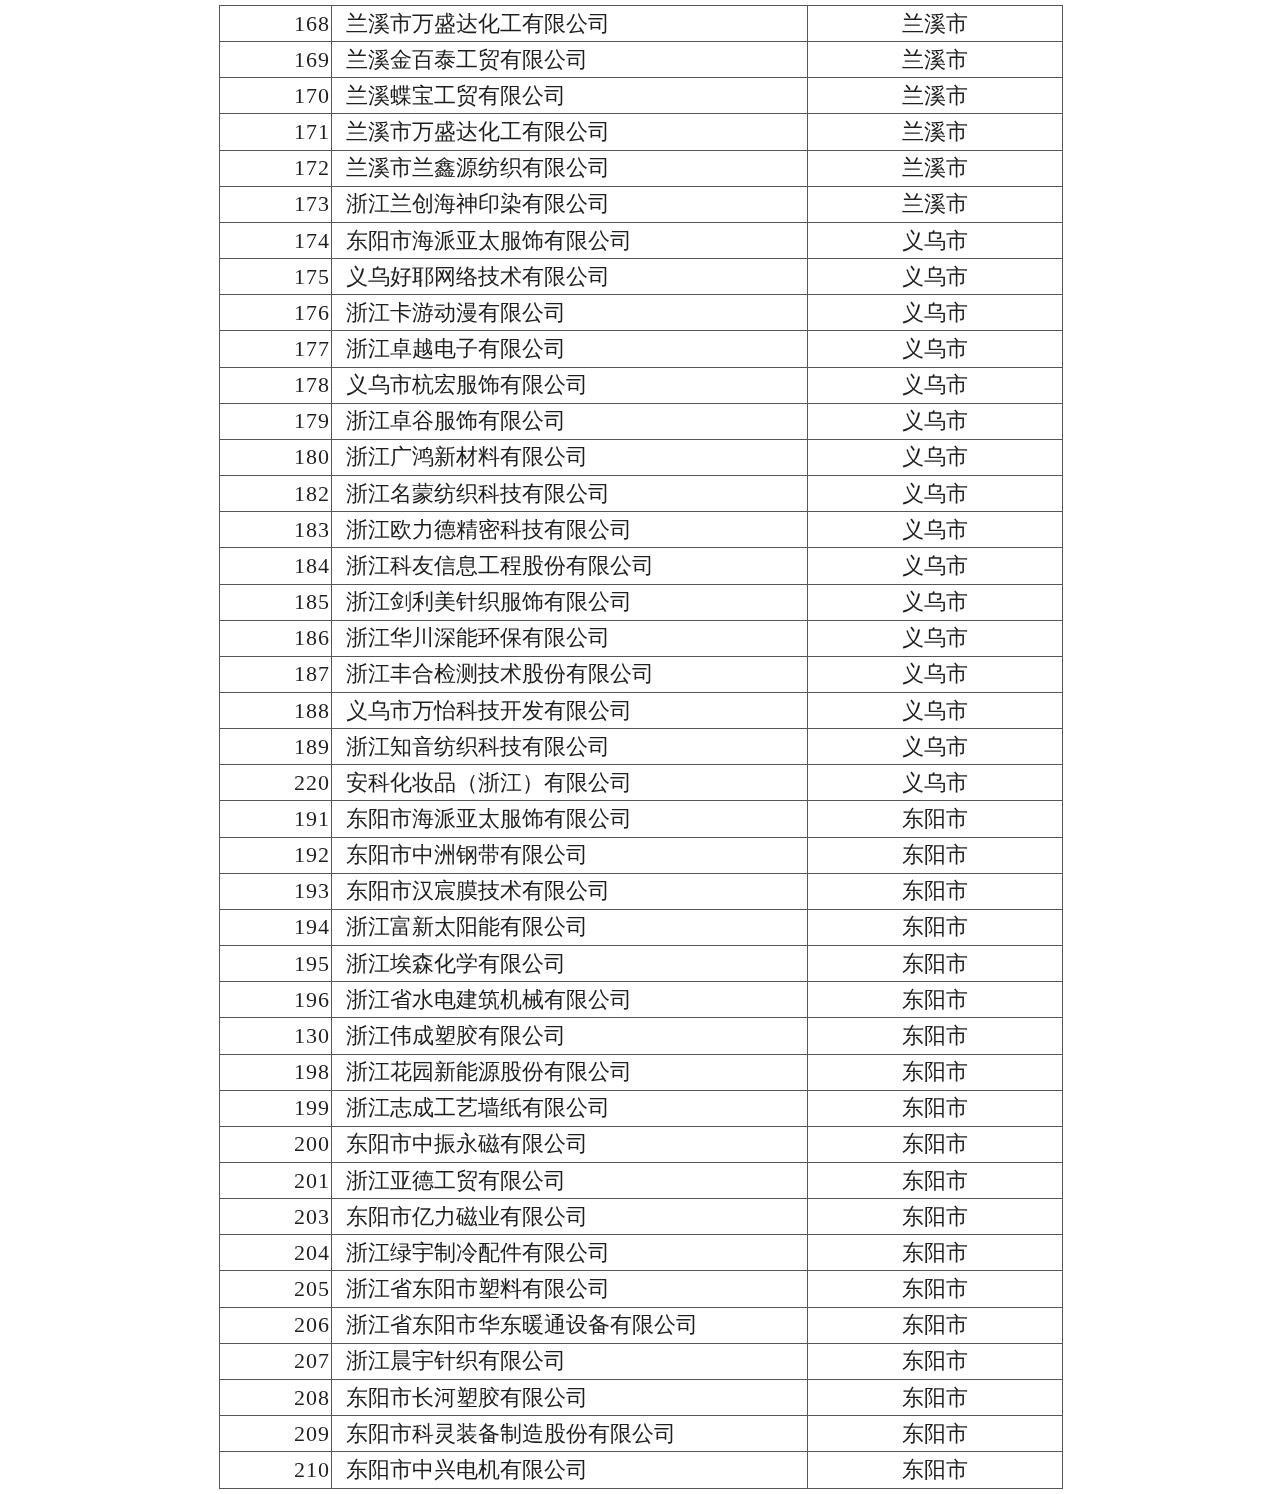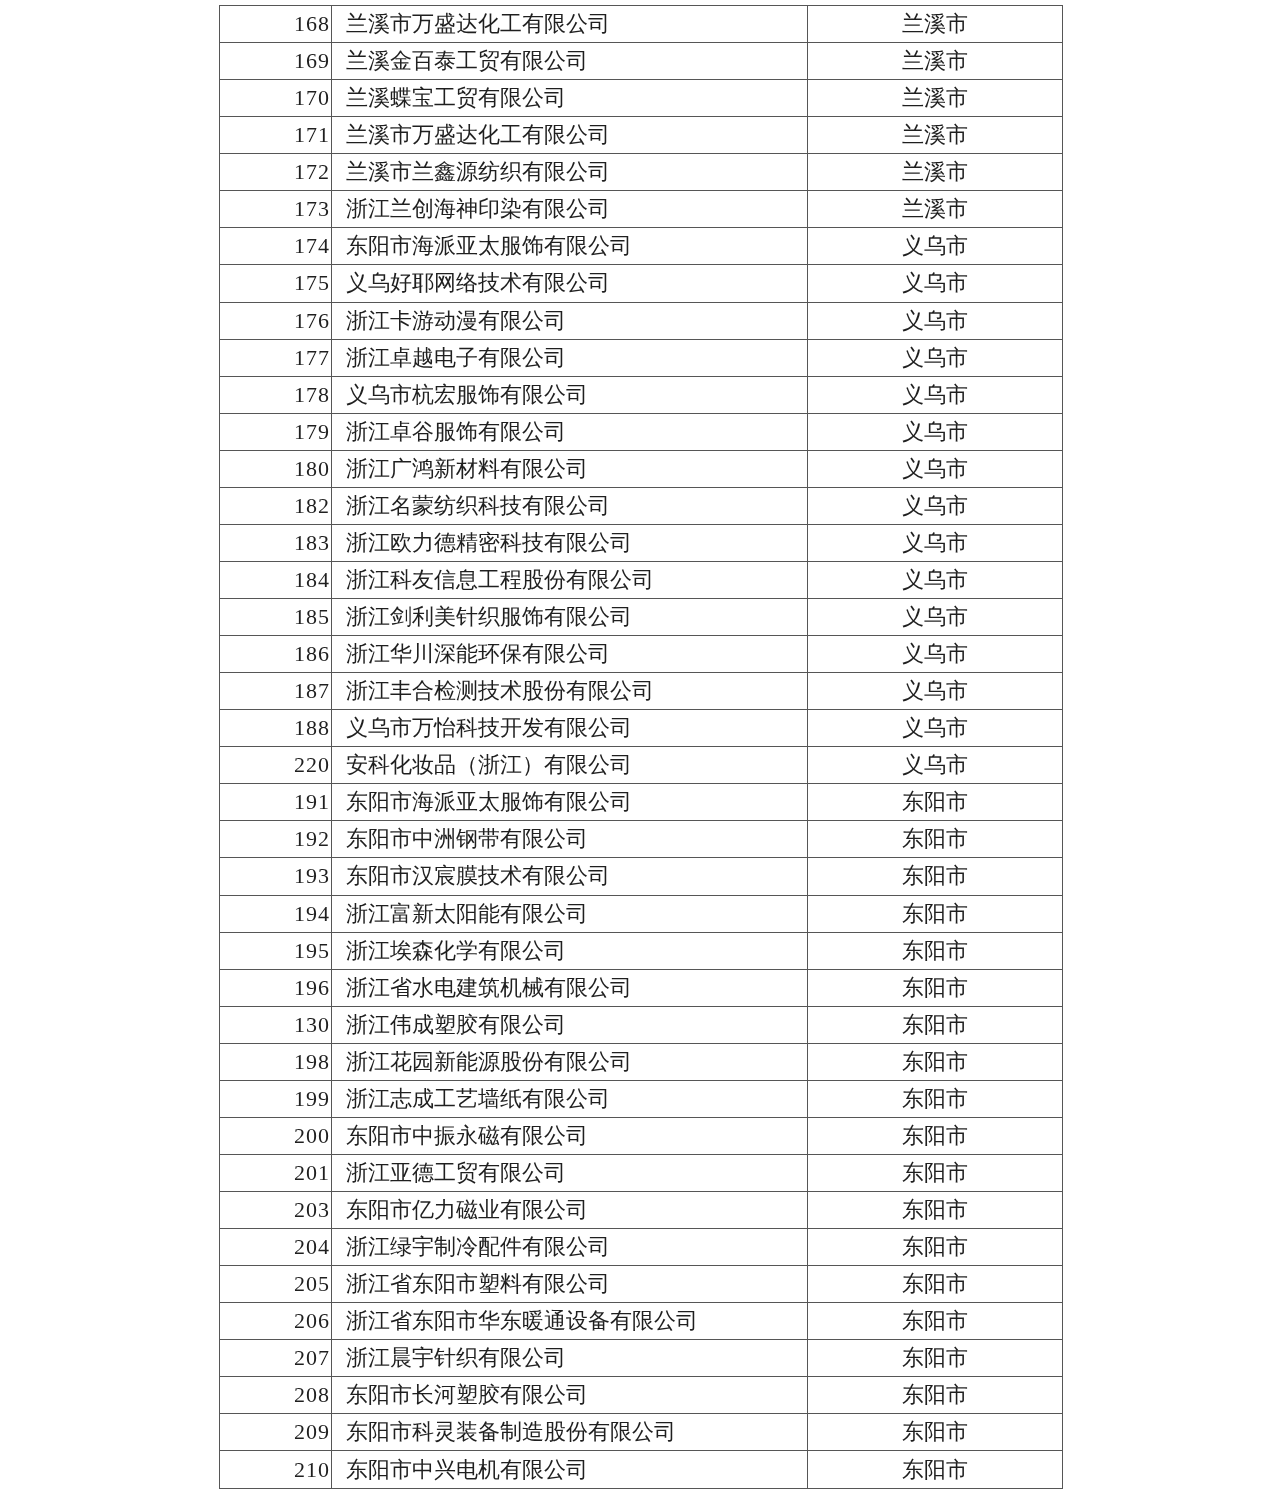--- a/index.html
+++ b/index.html
@@ -151,20 +151,25 @@
         <td class="c-no">187</td>
         <td class="c-company">浙江丰合检测技术股份有限公司</td>
         <td class="c-city">义乌市</td>
       </tr>
       <tr>
         <td class="c-no">188</td>
         <td class="c-company">义乌市万怡科技开发有限公司</td>
         <td class="c-city">义乌市</td>
       </tr>
       <tr>
+        <td class="c-no">189</td>
+        <td class="c-company">浙江知音纺织科技有限公司</td>
+        <td class="c-city">义乌市</td>
+      </tr>
+      <tr>
         <td class="c-no">220</td>
         <td class="c-company">安科化妆品（浙江）有限公司</td>
         <td class="c-city">义乌市</td>
       </tr>
       <tr>
         <td class="c-no">191</td>
         <td class="c-company">东阳市海派亚太服饰有限公司</td>
         <td class="c-city">东阳市</td>
       </tr>
       <tr>

